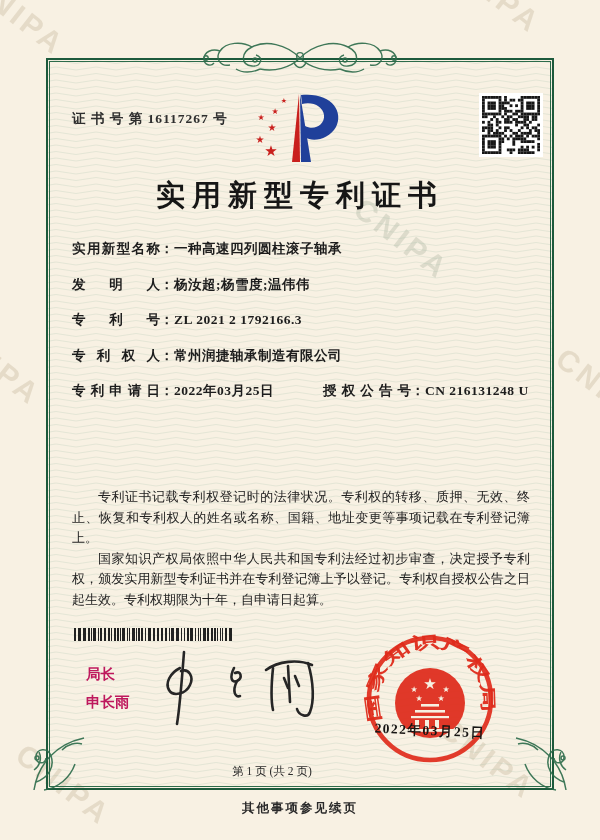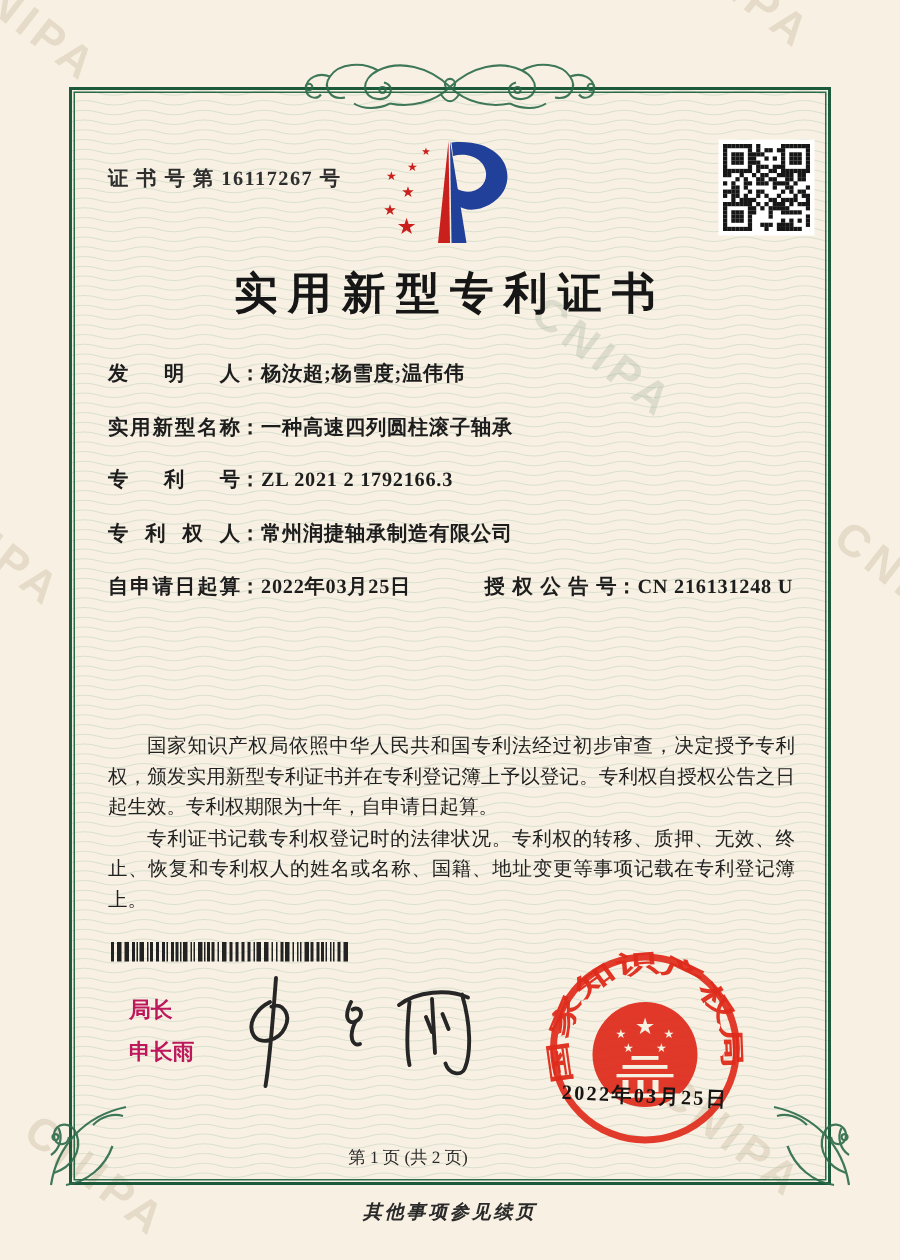--- a/index.html
+++ b/index.html
@@ -51,21 +51,21 @@
   .signature { position:absolute; left:138px; top:638px; }
 
   .seal { position:absolute; left:359px; top:626px; }
   .seal-date { position:absolute; left:361px; top:722px; width:138px; text-align:center;
                font-size:13.5px; font-weight:bold; color:#171513; letter-spacing:1.5px;
                transform:rotate(2.5deg); }
 
   .page-num { position:absolute; left:0; top:764px; width:544px; text-align:center;
               font-size:11.5px; color:#2a2a2a; }
   .continuation { position:absolute; left:0; top:800px; width:600px; text-align:center;
-                  font-size:12.5px; color:#2a2a2a; font-weight:600; letter-spacing:2px;font-style:italic; }
+                  font-size:12.5px; color:#2a2a2a; font-weight:600; letter-spacing:2px; }
 </style>
 </head>
 <body>
 
 <div class="page">
 
   <span class="wm" style="left:-38px; top:-2px;">CNIPA</span>
   <span class="wm" style="left:438px; top:-24px;">CNIPA</span>
   <span class="wm green" style="left:346px; top:222px;">CNIPA</span>
   <span class="wm" style="left:-62px; top:348px;">CNIPA</span>
@@ -485,39 +485,39 @@
         <rect x="16" y="20" width="1.02" height="1.02" fill="#161616"></rect>
         <rect x="17" y="20" width="1.02" height="1.02" fill="#161616"></rect>
         <rect x="18" y="20" width="1.02" height="1.02" fill="#161616"></rect>
       </svg>
   </div>
 
   <div class="title">实用新型专利证书</div>
 
   <div class="fields">
     <div class="frow">
-      <span class="flabel">发 明 人</span><span class="fcolon">：</span><span class="fvalue">杨汝超;杨雪度;温伟伟</span>
+      <span class="flabel">实用新型名称</span><span class="fcolon">：</span><span class="fvalue">一种高速四列圆柱滚子轴承</span>
     </div>
     <div class="frow">
-      <span class="flabel">实用新型名称</span><span class="fcolon">：</span><span class="fvalue">一种高速四列圆柱滚子轴承</span>
+      <span class="flabel">发 明 人</span><span class="fcolon">：</span><span class="fvalue">杨汝超;杨雪度;温伟伟</span>
     </div>
     <div class="frow">
       <span class="flabel">专 利 号</span><span class="fcolon">：</span><span class="fvalue">ZL 2021 2 1792166.3</span>
     </div>
     <div class="frow">
       <span class="flabel">专 利 权 人</span><span class="fcolon">：</span><span class="fvalue">常州润捷轴承制造有限公司</span>
     </div>
     <div class="frow">
-      <span class="flabel">自申请日起算</span><span class="fcolon">：</span><span class="fvalue">2022年03月25日</span><span class="flabel flabel2">授权公告号</span><span class="fcolon">：</span><span class="fvalue">CN 216131248 U</span>
+      <span class="flabel">专利申请日</span><span class="fcolon">：</span><span class="fvalue">2022年03月25日</span><span class="flabel flabel2">授权公告号</span><span class="fcolon">：</span><span class="fvalue">CN 216131248 U</span>
     </div>
   </div>
 
   <div class="body-text">
+    <p>专利证书记载专利权登记时的法律状况。专利权的转移、质押、无效、终止、恢复和专利权人的姓名或名称、国籍、地址变更等事项记载在专利登记簿上。</p>
     <p>国家知识产权局依照中华人民共和国专利法经过初步审查，决定授予专利权，颁发实用新型专利证书并在专利登记簿上予以登记。专利权自授权公告之日起生效。专利权期限为十年，自申请日起算。</p>
-    <p>专利证书记载专利权登记时的法律状况。专利权的转移、质押、无效、终止、恢复和专利权人的姓名或名称、国籍、地址变更等事项记载在专利登记簿上。</p>
   </div>
 
   <svg class="barcode" id="barcode" width="160" height="14">
       <rect x="0" y="0" width="2" height="13" fill="#222"></rect>
       <rect x="4" y="0" width="3" height="13" fill="#222"></rect>
       <rect x="9" y="0" width="3" height="13" fill="#222"></rect>
       <rect x="14" y="0" width="2" height="13" fill="#222"></rect>
       <rect x="17" y="0" width="1" height="13" fill="#222"></rect>
       <rect x="19" y="0" width="3" height="13" fill="#222"></rect>
       <rect x="24" y="0" width="1" height="13" fill="#222"></rect>

